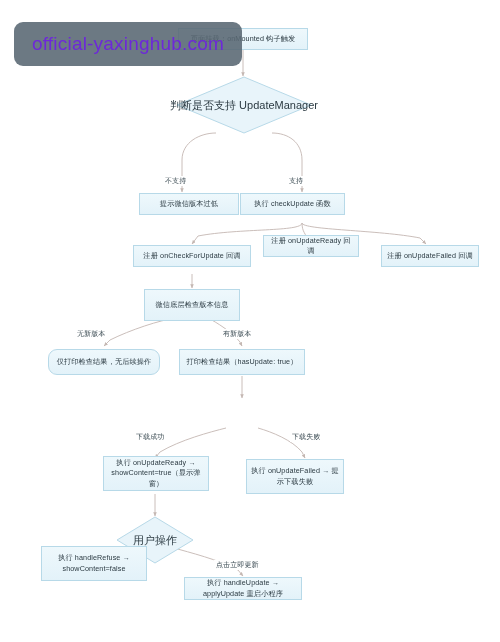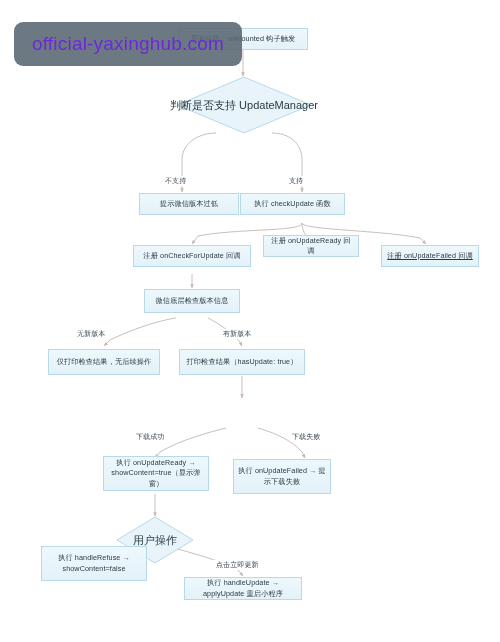--- a/index.html
+++ b/index.html
@@ -129,56 +129,56 @@
   </div>
 
   <div class="node" style="left:133px;top:245px;width:118px;height:22px;">
     <span>注册 onCheckForUpdate 回调</span>
   </div>
 
   <div class="node" style="left:263px;top:235px;width:96px;height:22px;">
     <span>注册 onUpdateReady 回调</span>
   </div>
 
-  <div class="node" style="left:381px;top:245px;width:98px;height:22px;text-decoration:underline;">
+  <div class="node" style="left:381px;top:245px;width:98px;height:22px;">
     <span>注册 onUpdateFailed 回调</span>
   </div>
 
-  <div class="node" style="left:144px;top:289px;width:96px;height:24px;">
+  <div class="node" style="left:144px;top:289px;width:96px;height:32px;">
     <span>微信底层检查版本信息</span>
   </div>
 
   <div class="edge-label" style="left:75px;top:329px;">
     <span>无新版本</span>
   </div>
   <div class="edge-label" style="left:221px;top:329px;">
     <span>有新版本</span>
   </div>
 
-  <div class="node" style="left:48px;top:349px;width:112px;height:26px;">
+  <div class="node" style="left:48px;top:349px;width:112px;height:26px;border-radius:9px;">
     <span>仅打印检查结果，无后续操作</span>
   </div>
 
   <div class="node" style="left:179px;top:349px;width:126px;height:26px;">
     <span>打印检查结果（hasUpdate: true）</span>
   </div>
 
 
   <div class="edge-label" style="left:134px;top:432px;">
     <span>下载成功</span>
   </div>
   <div class="edge-label" style="left:290px;top:432px;">
     <span>下载失败</span>
   </div>
 
   <div class="node" style="left:103px;top:456px;width:106px;height:35px;">
     <span>执行 onUpdateReady → showContent=true（显示弹窗）</span>
   </div>
 
-  <div class="node" style="left:233px;top:459px;width:98px;height:35px;justify-content:flex-end;">
+  <div class="node" style="left:246px;top:459px;width:98px;height:35px;justify-content:flex-end;">
     <span>执行 onUpdateFailed → 提示下载失败</span>
   </div>
 
   <div class="diamond" style="left:116px;top:516px;width:78px;height:48px;">
     <svg class="dshape" viewBox="0 0 78 48" preserveAspectRatio="none">
       <polygon points="39,1 77,24 39,47 1,24" fill="#e8f4fa" stroke="#b7d9e8" stroke-width="1"></polygon>
     </svg>
     <span class="dtext">用户操作</span>
   </div>
 

